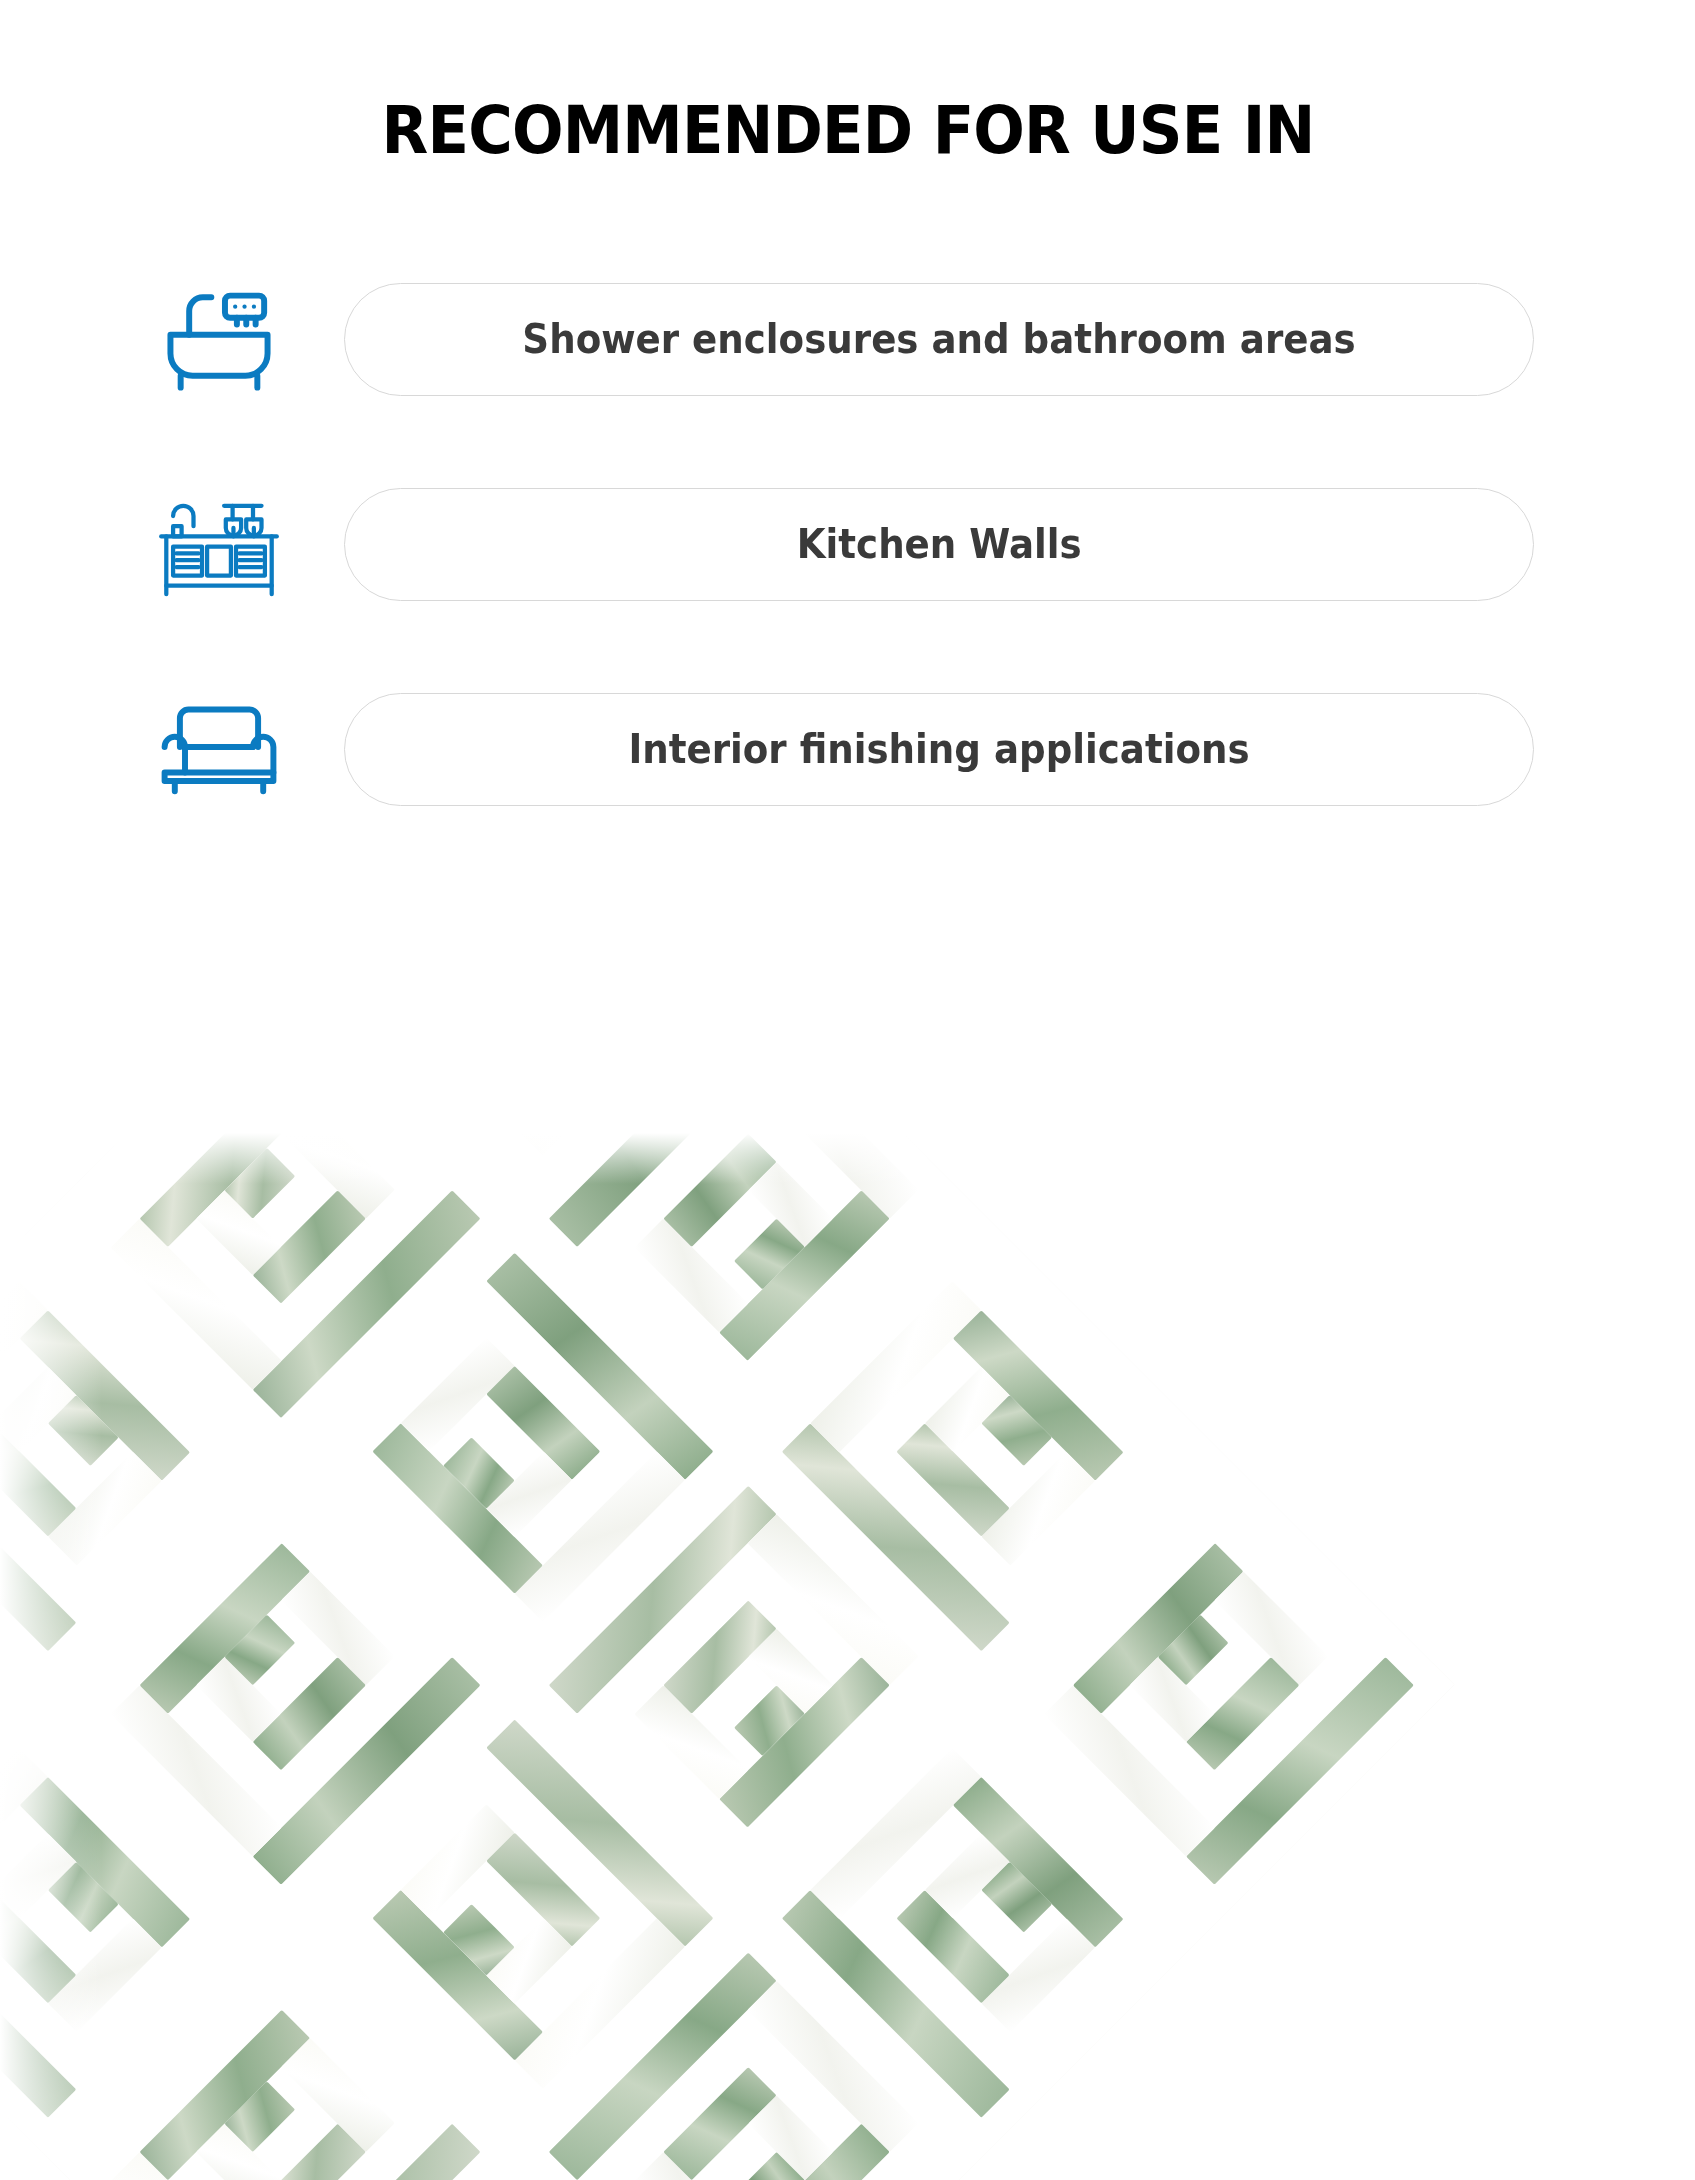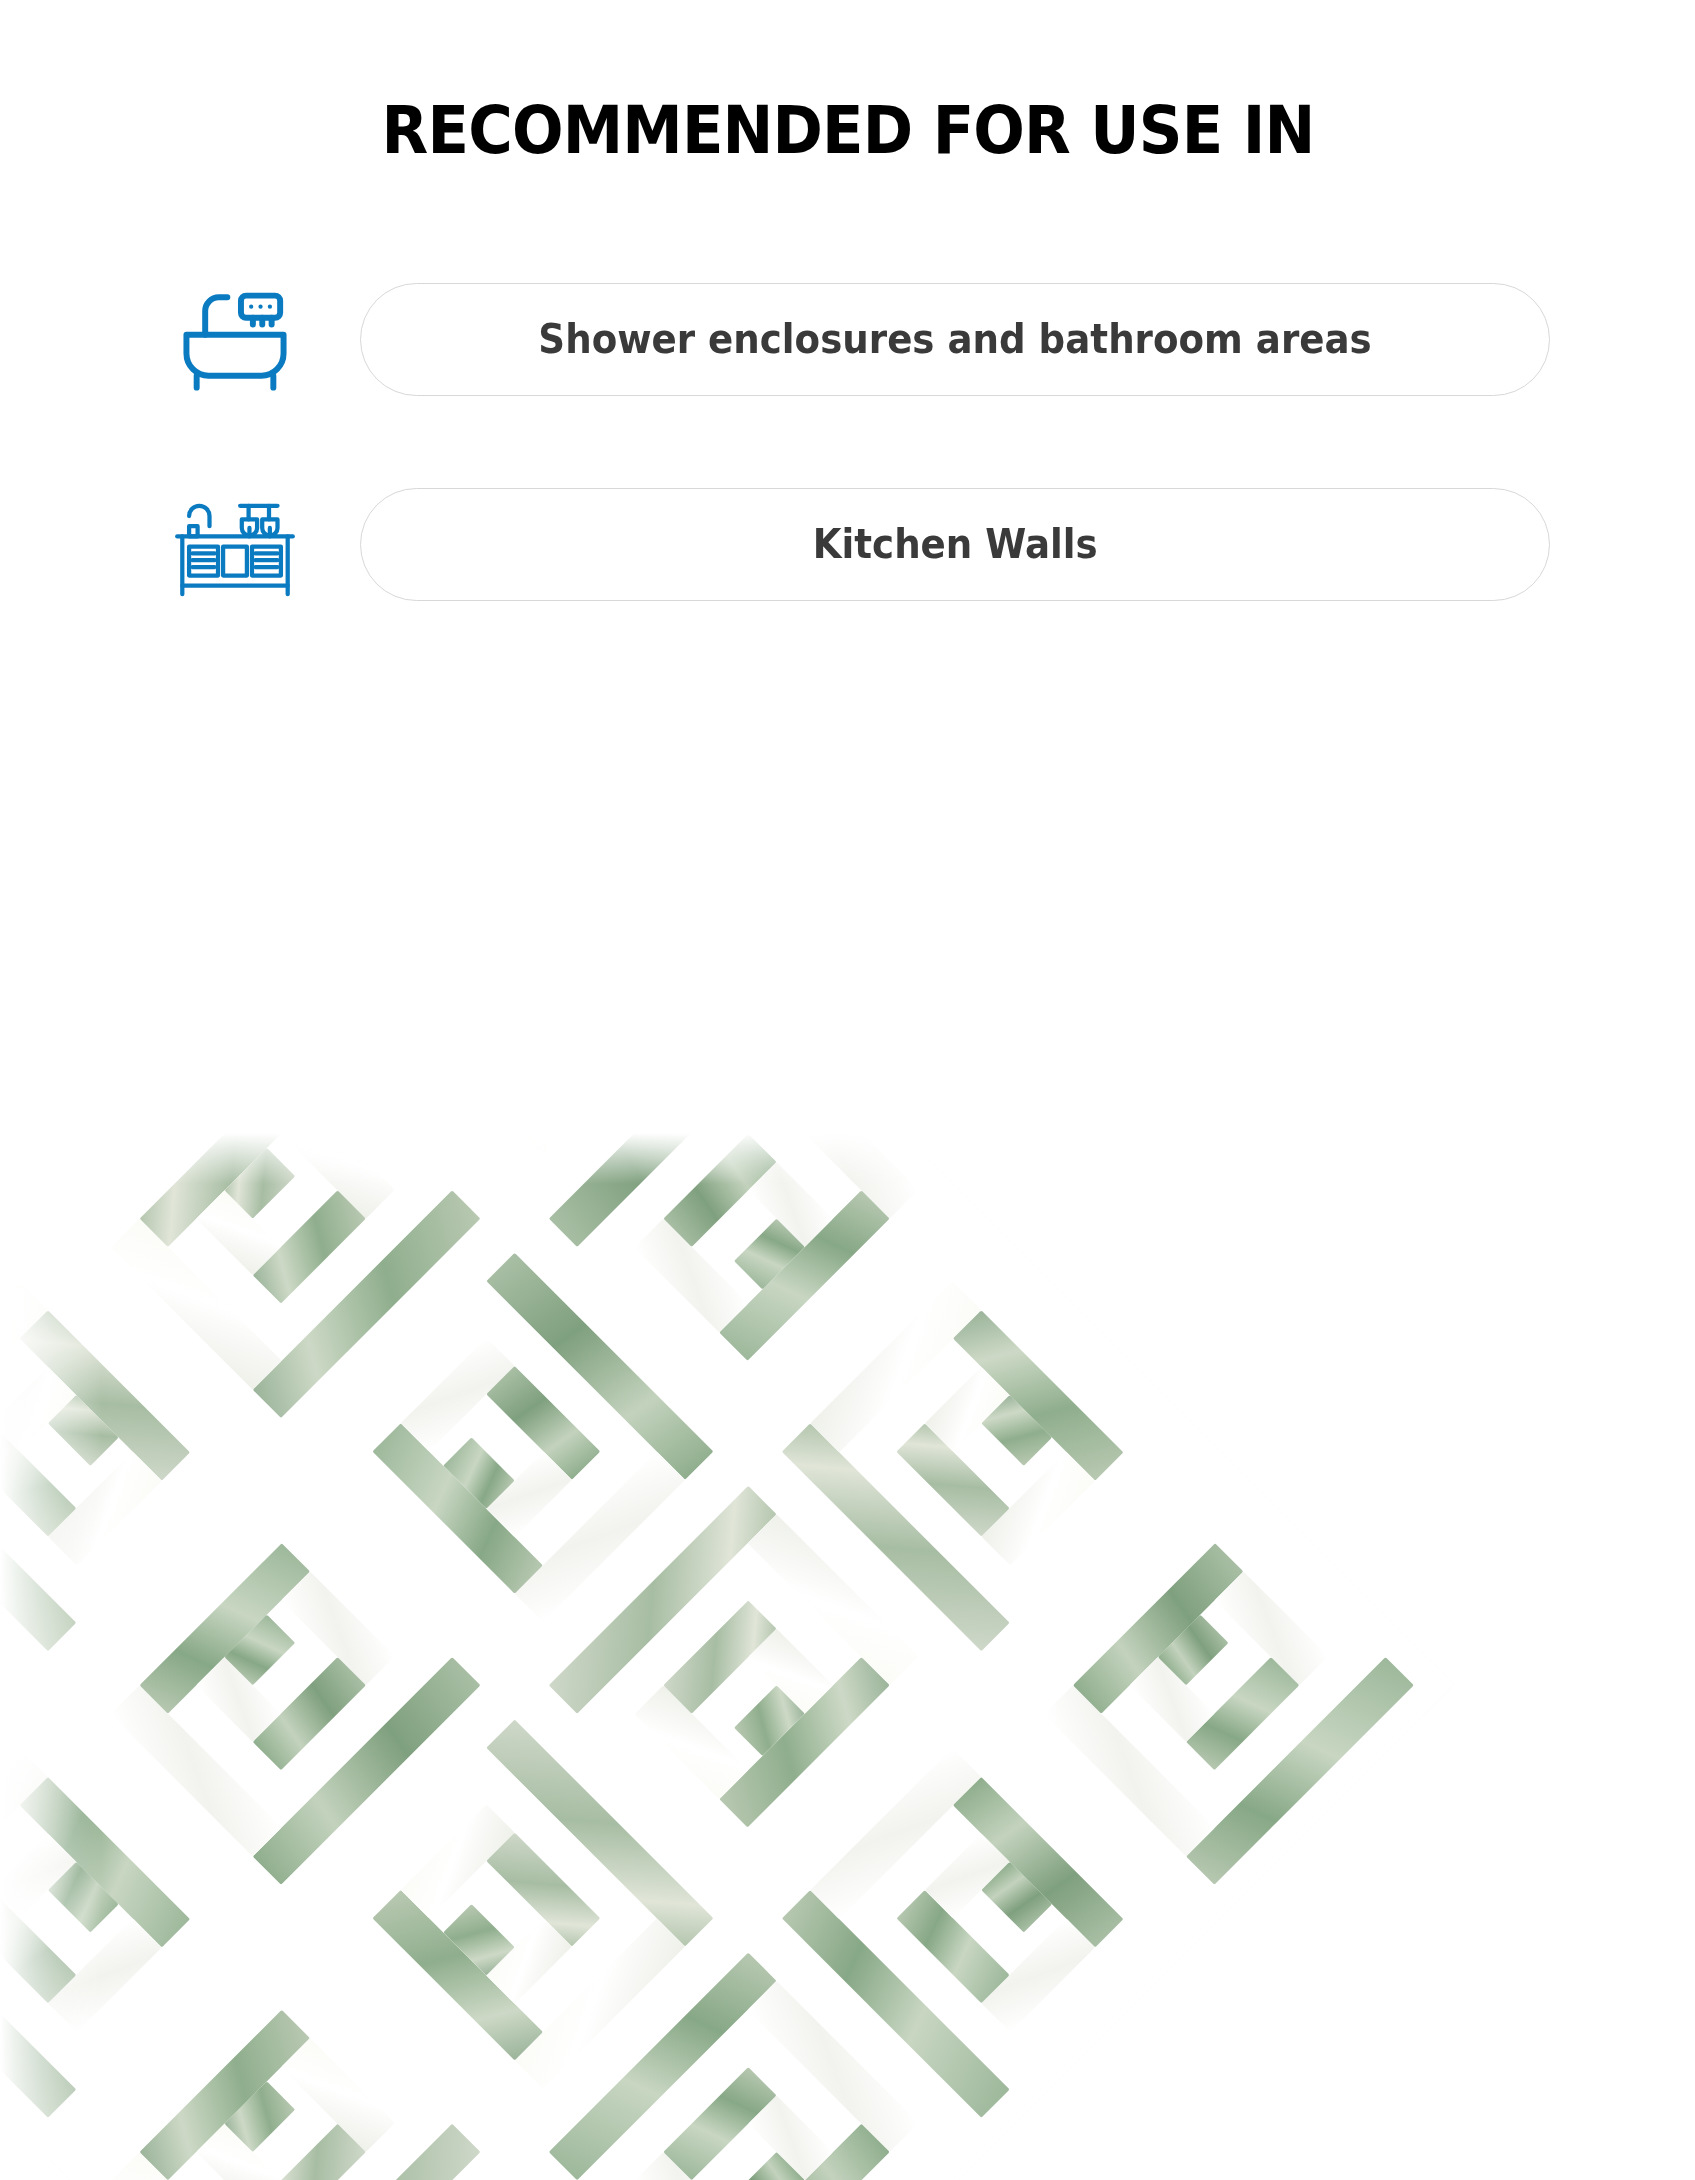--- a/index.html
+++ b/index.html
@@ -29,21 +29,21 @@
     color: #000000;
     transform: scaleX(0.92);
     transform-origin: center top;
     white-space: nowrap;
   }
 
   
   .usage-list {
     position: absolute;
     top: 271px;
-    left: 145px;
+    left: 129px;
     width: 1405px;
   }
   .usage-row {
     position: relative;
     height: 136px;
     margin-bottom: 69px;
     display: flex;
     align-items: center;
   }
   .usage-icon {
@@ -183,20 +183,35 @@
         <path d="M88 38 h18 v10 a9 9 0 0 1 -18 0 z"></path>
         <path d="M112 38 h18 v10 a9 9 0 0 1 -18 0 z"></path>
         <path d="M97 48 v10 M121 48 v10"></path>
       </svg>
     </div>
     <div class="usage-pill">
       <span class="usage-label">Kitchen Walls</span>
     </div>
   </div>
 
+  <div class="usage-row">
+    <div class="usage-icon">
+      <svg width="136" height="111" viewBox="0 0 160 130" fill="none" stroke="#0b7bc1" stroke-width="7" stroke-linecap="round" stroke-linejoin="round">
+        <path d="M34 62 V28 a10 10 0 0 1 10 -10 h72 a10 10 0 0 1 10 10 v34"></path>
+        <path d="M16 62 a12 12 0 0 1 24 0 v30"></path>
+        <path d="M120 62 a12 12 0 0 1 24 0 v30"></path>
+        <path d="M16 92 h128 v10 H16 z"></path>
+        <path d="M40 62 h80"></path>
+        <path d="M28 102 v12 M132 102 v12"></path>
+      </svg>
+    </div>
+    <div class="usage-pill">
+      <span class="usage-label">Interior finishing applications</span>
+    </div>
+  </div>
 
 </div>
 
 <div class="product-photo">
   <div class="tile-plane">
     <div class="grid" id="maze-grid">
         <div class="maze">
           <div style="position: absolute; inset: 0px; transform: rotate(0deg);">
             <div class="bar w2" style="left: 81.25%; top: 18.75%; width: 12.5%; height: 62.5%;"></div>
           </div>

